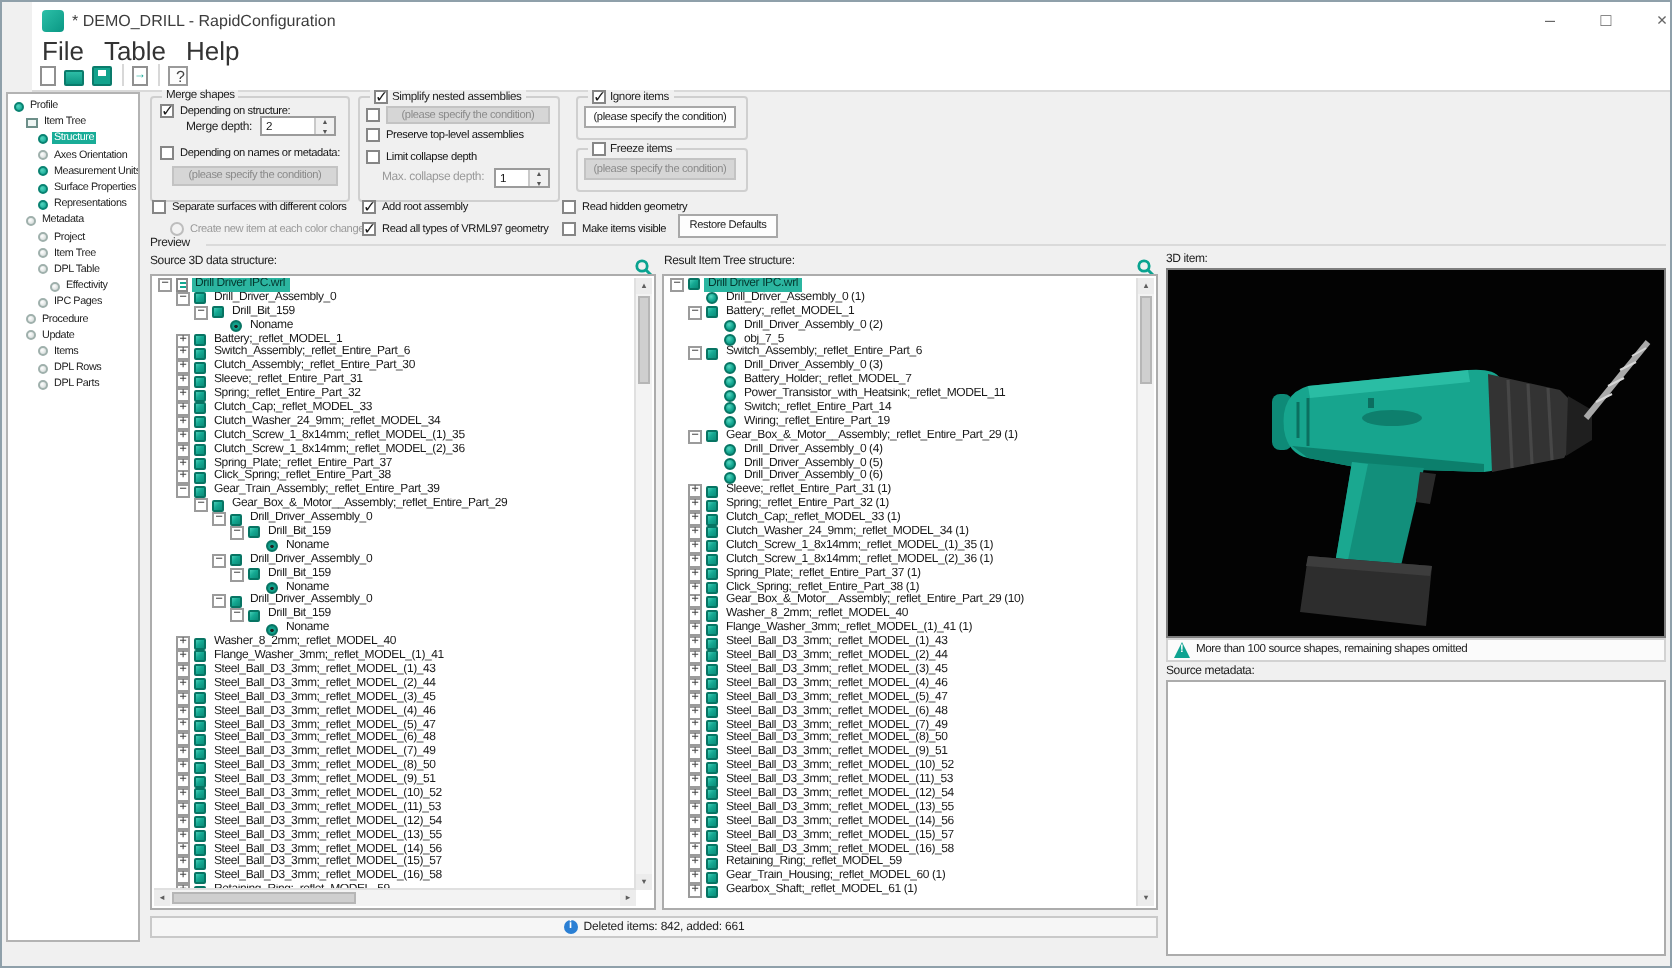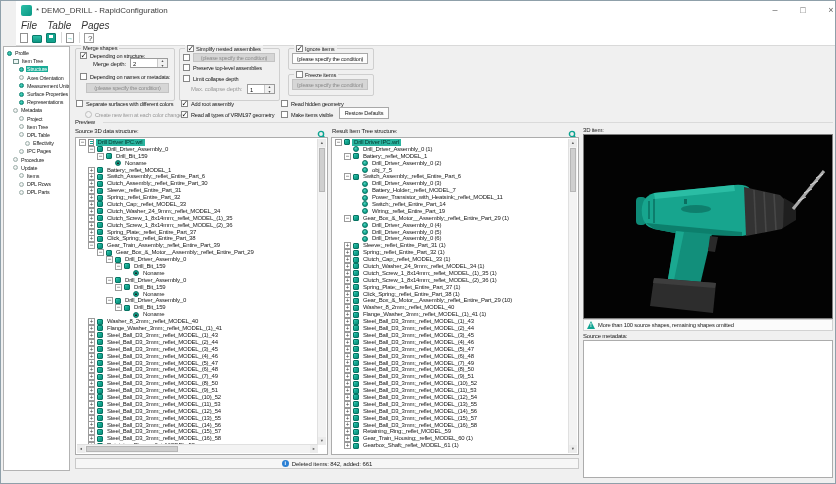--- a/index.html
+++ b/index.html
@@ -6,21 +6,21 @@
   .app{position:relative;width:836px;height:484px;background:#f0f0f0;
        font-family:"Liberation Sans",sans-serif;overflow:hidden;
        border:1px solid #8fa0aa;box-sizing:border-box;}
   
   .topchrome{position:absolute;left:15px;top:0;width:836px;height:44px;background:#ffffff;border-bottom:1px solid #d9d9d9;}
   .titlebar{position:absolute;left:0;top:0;width:836px;height:19px;}
   .appicon{position:absolute;left:5px;top:4px;width:11px;height:11px;border-radius:2px;background:linear-gradient(135deg,#2cc0a8,#0a9784);}
   .title{position:absolute;left:20px;top:5px;font-size:8px;color:#3c3c3c;white-space:nowrap;}
   .wbtn{position:absolute;top:3px;width:22px;height:14px;text-align:center;font-size:9px;line-height:13px;color:#666;}
   .menubar{position:absolute;left:0;top:19px;width:836px;height:11px;display:flex;align-items:center;padding-left:5px;box-sizing:border-box;gap:10px;}
-  .mitem{font-size:10px;color:#333;font-style:italic;}
+  .mitem{font-size:13px;color:#333;}
   .toolbar{position:absolute;left:0;top:30px;width:836px;height:13px;display:flex;align-items:center;padding-left:4px;box-sizing:border-box;}
   .tbi{position:relative;display:inline-block;width:10px;height:10px;margin-right:4px;box-sizing:border-box;}
   .tbi.new-icon{width:8px;height:10px;background:#fff;border:1px solid #909090;}
   .tbi.open-icon{height:8px;margin-top:2px;background:linear-gradient(#2dbda6,#0d9682);border:1px solid #0a7b6b;border-radius:1px;}
   .tbi.save-icon{background:#12a38d;border:1px solid #0a7b6b;border-radius:1px;}
   .tbi.save-icon::after{content:"";position:absolute;left:2px;top:1px;right:2px;height:3px;background:#fff;}
   .tbi.export-icon{width:8px;height:10px;background:#fff;border:1px solid #909090;}
   .tbi.export-icon::after{content:"→";position:absolute;left:0px;top:1px;font-size:6px;color:#0aa390;font-weight:bold;}
   .tbi.help-icon{border:1px solid #9a9a9a;background:#fdfdfd;}
   .tbi.help-icon::after{content:"?";position:absolute;left:3px;top:0px;font-size:8px;color:#444;}
@@ -91,21 +91,21 @@
     <div class="titlebar">
       <div class="appicon"></div>
       <div class="title">* DEMO_DRILL - RapidConfiguration</div>
       <div class="wbtn" style="left:748px">–</div>
       <div class="wbtn" style="left:776px">□</div>
       <div class="wbtn" style="left:804px">×</div>
     </div>
     <div class="menubar">
         <span class="mitem">File</span>
         <span class="mitem">Table</span>
-        <span class="mitem">Pages</span>
+        <span class="mitem">Help</span>
       </div>
     <div class="toolbar">
         <span class="tbi new-icon"></span>
         <span class="tbi open-icon"></span>
         <span class="tbi save-icon"></span>
         <span class="tsep"></span>
         <span class="tbi export-icon"></span>
         <span class="tsep"></span>
         <span class="tbi help-icon"></span>
       </div>

